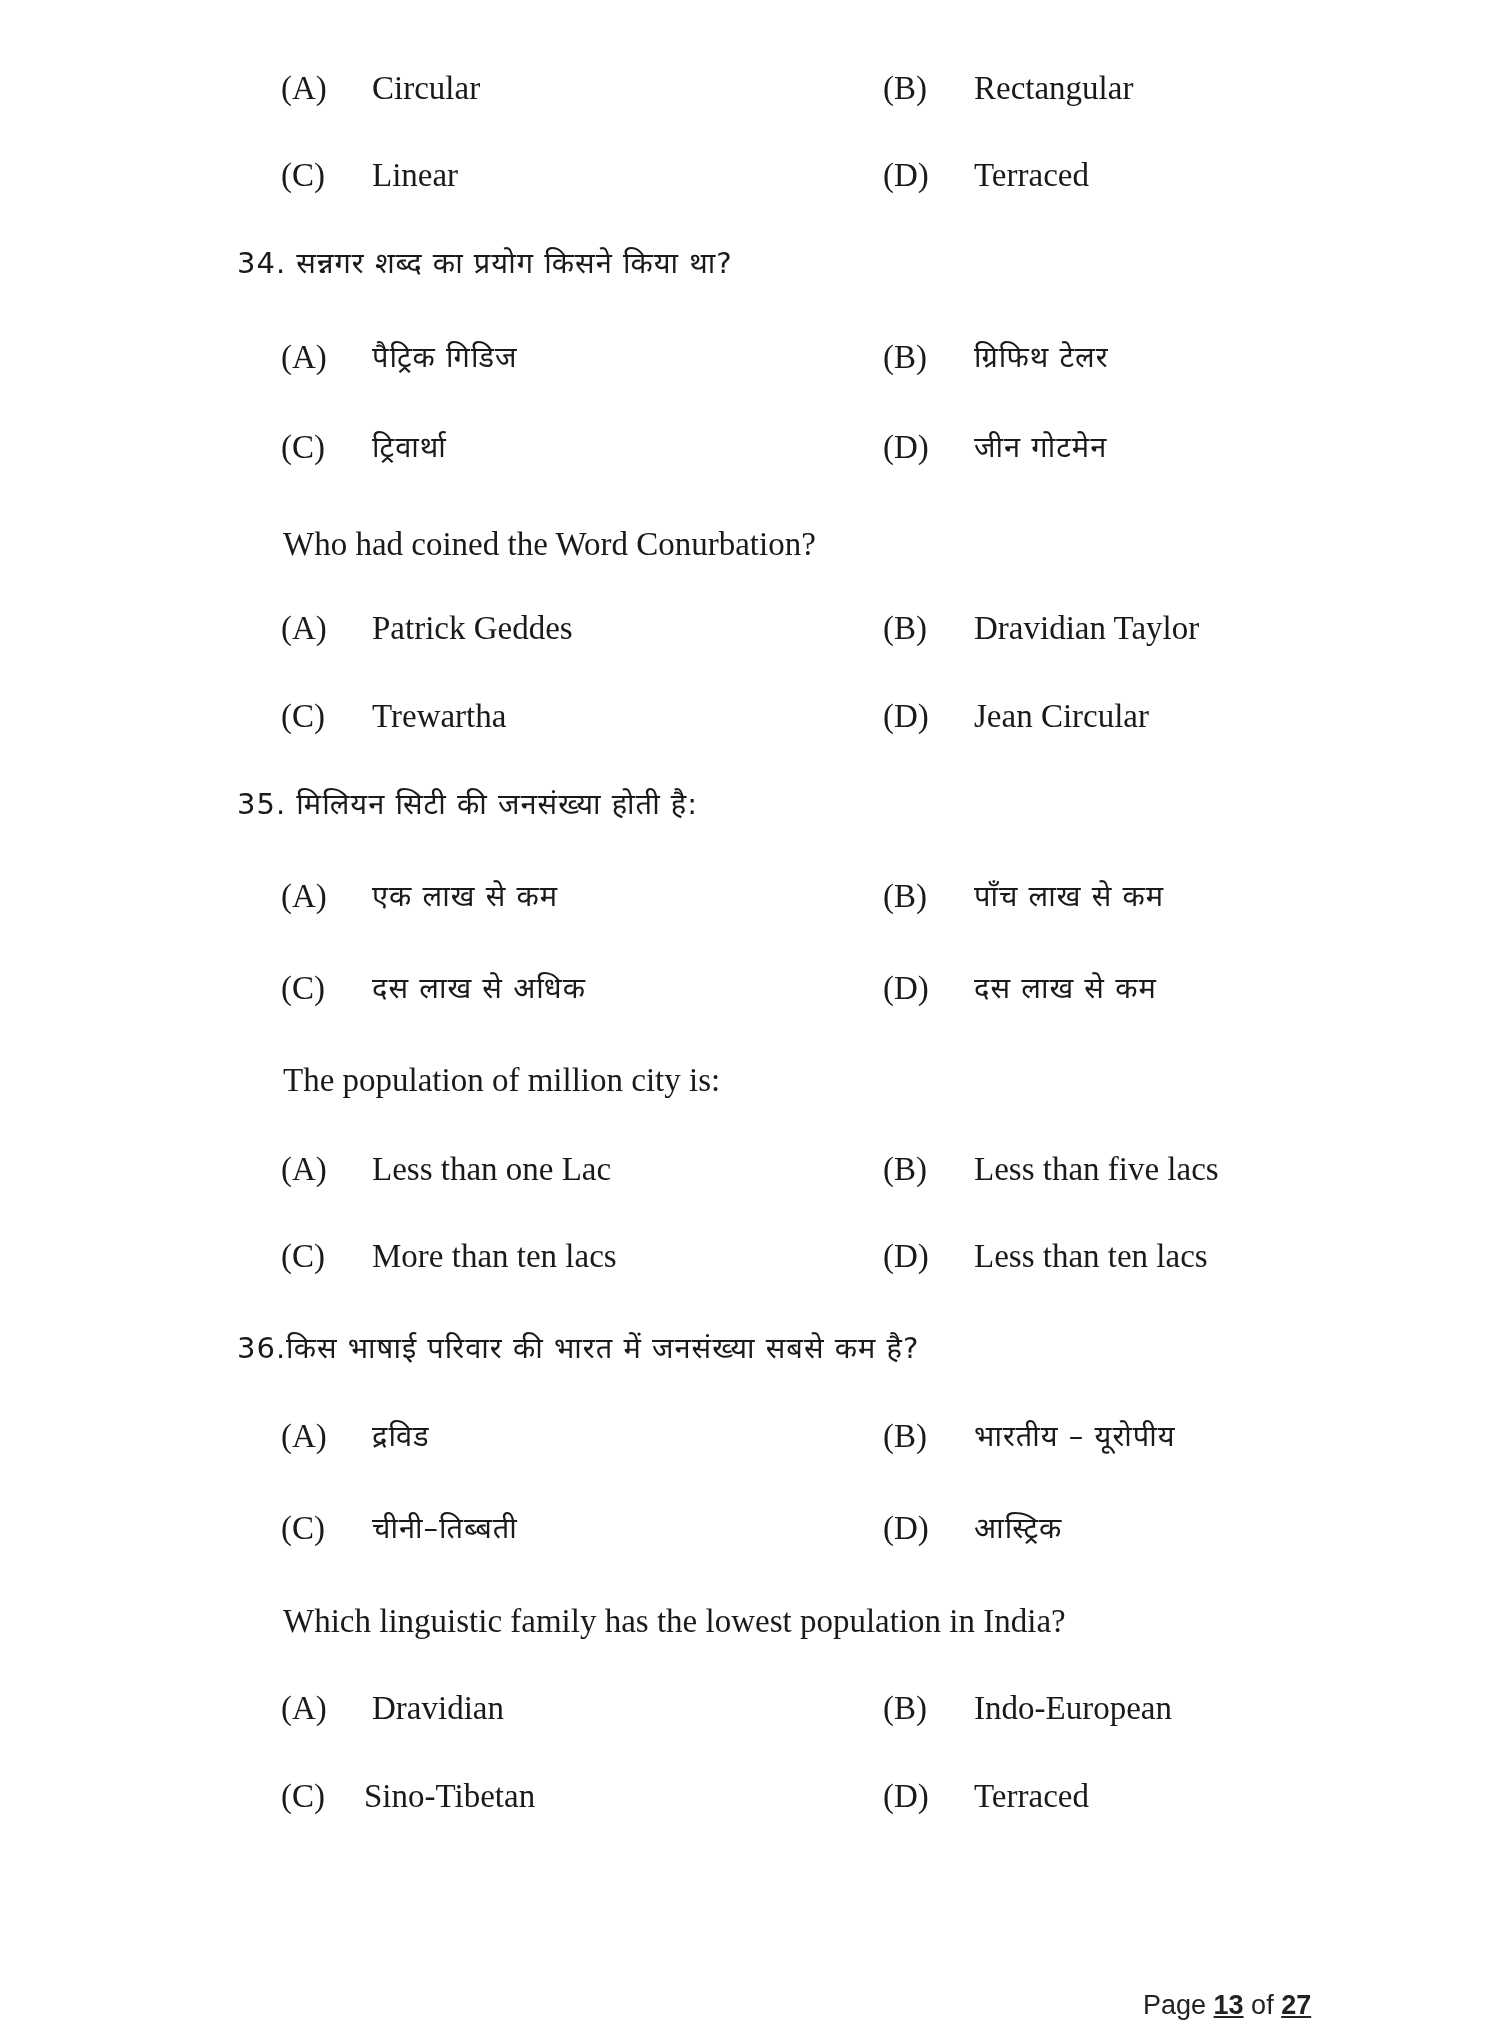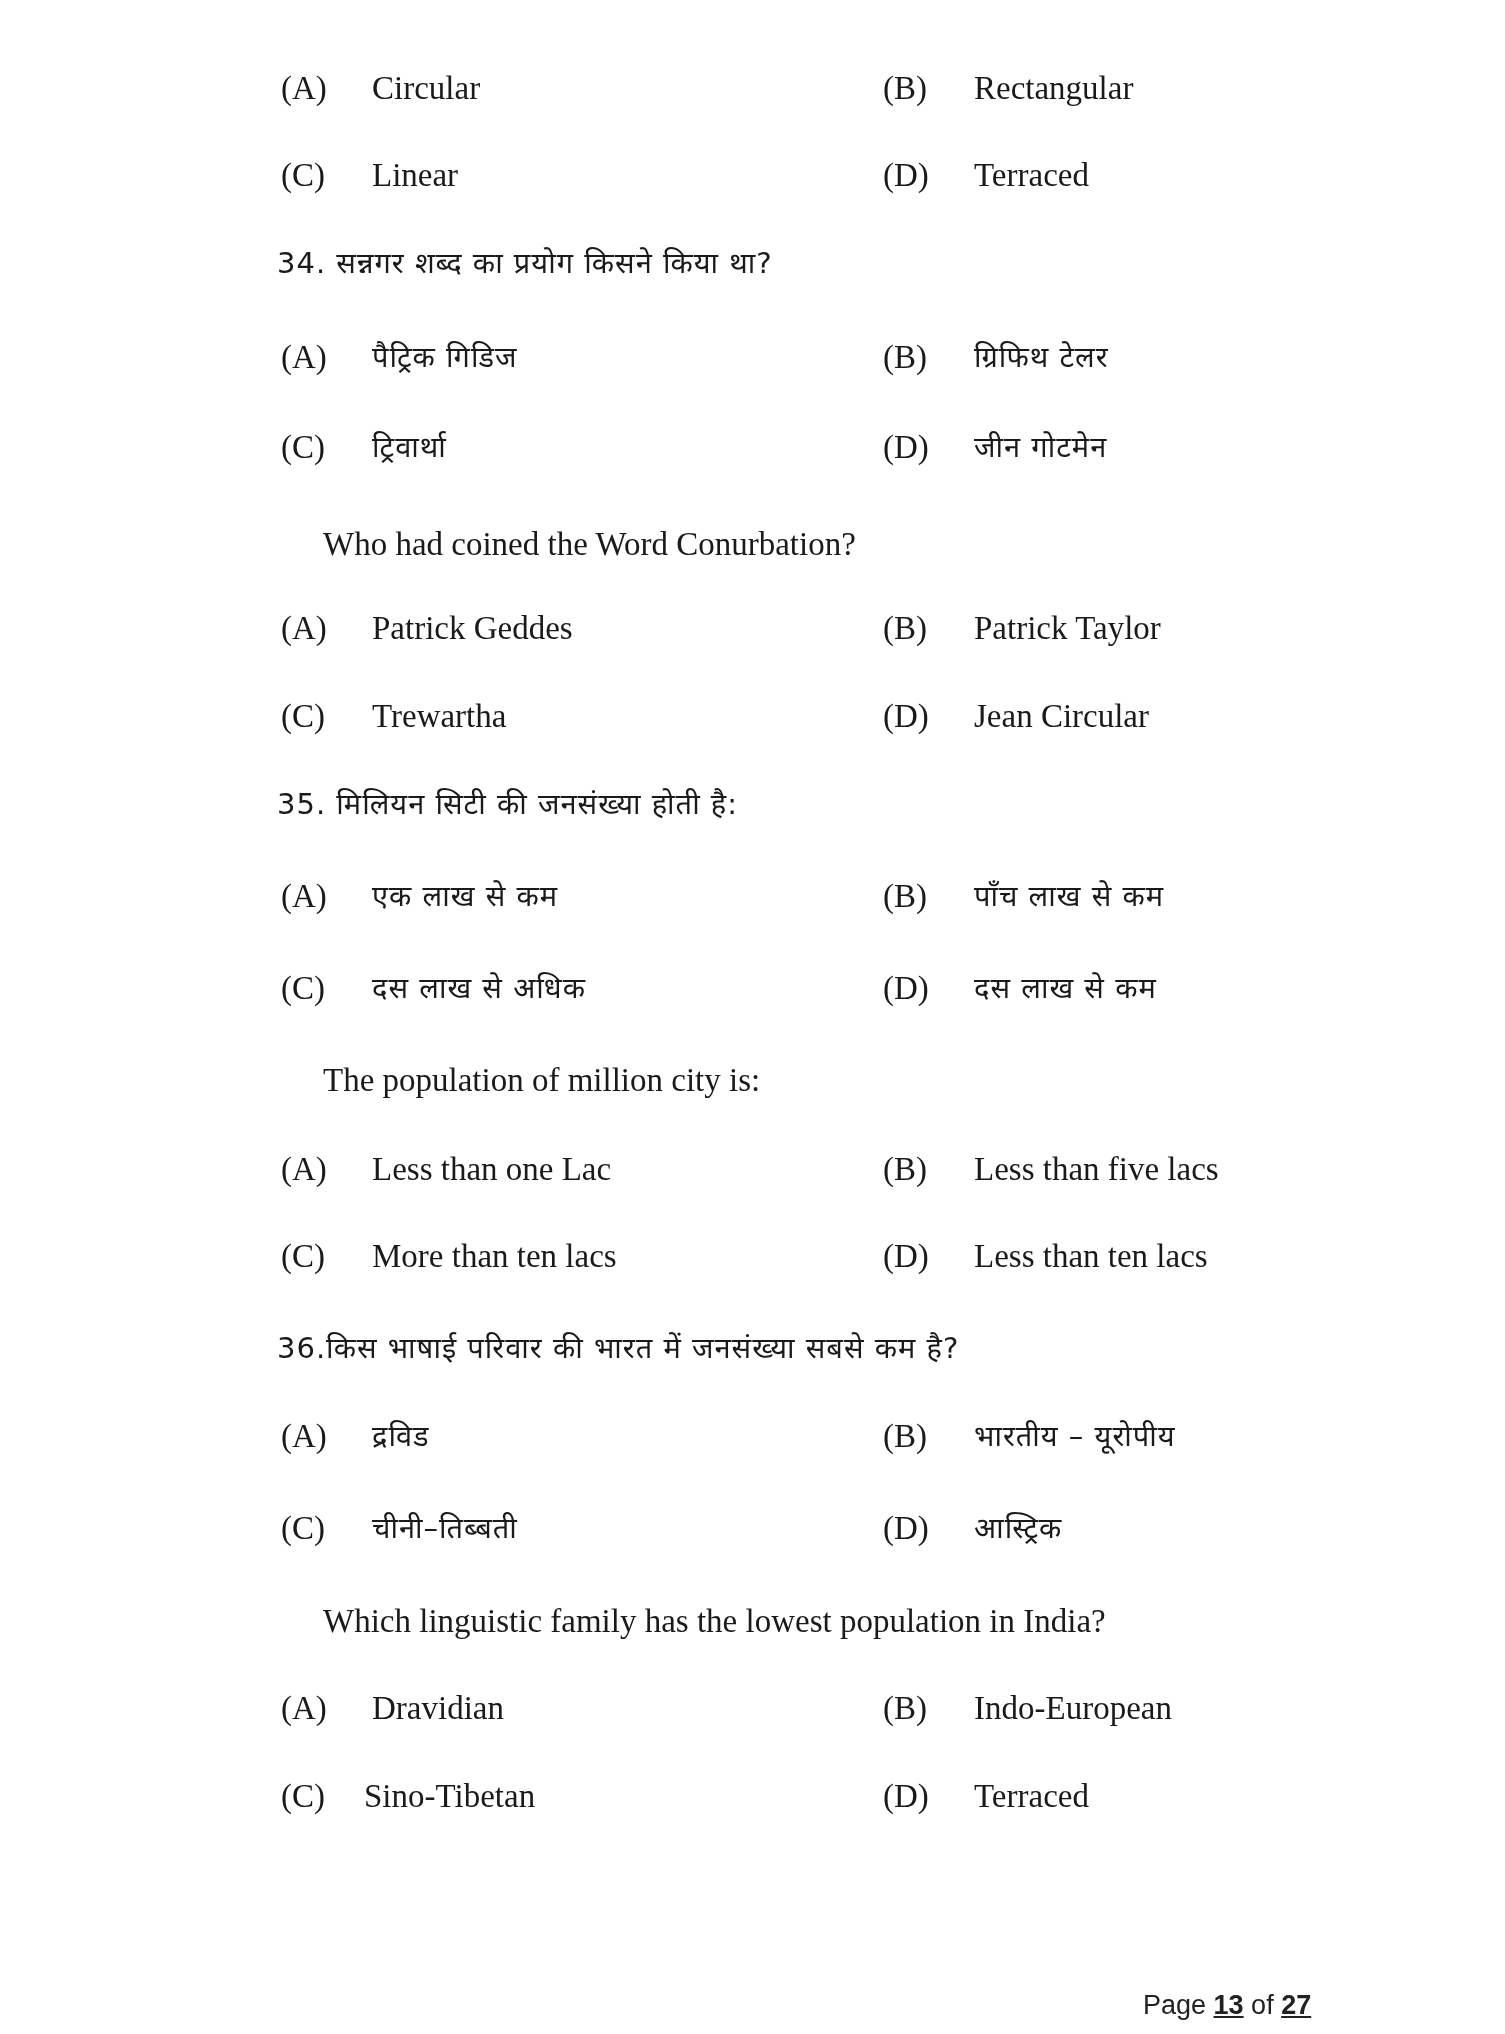--- a/index.html
+++ b/index.html
@@ -1,18 +1,18 @@
 <!DOCTYPE html>
 <html><head>
 <meta charset="utf-8">
 <style>
   html, body { margin:0; padding:0; background:#ffffff; }
   body { width:1505px; height:2034px; position:relative; overflow:hidden;
          font-family:"Liberation Serif","DejaVu Serif",serif; color:#1a1a1a; }
-  .line { position:absolute; font-size:33px; line-height:40px; white-space:nowrap;margin-left:40px; }
+  .line { position:absolute; font-size:33px; line-height:40px; white-space:nowrap; }
   .qnum { left:237px; }
   .qtext-en { left:283px; }
   .lab { position:absolute; font-size:33px; line-height:40px; }
   .txt { position:absolute; font-size:33px; line-height:40px; white-space:nowrap; }
   .hi { font-family:"DejaVu Sans",sans-serif; font-size:29px; letter-spacing:1px; }
   .footer { position:absolute; left:1143px; top:1990px; font-family:"Liberation Sans",sans-serif;
             font-size:27px; color:#222; white-space:nowrap; }
   .footer b { font-weight:bold;text-decoration:underline; }
 </style>
 </head>
@@ -37,21 +37,21 @@
   <span class="txt hi" style="left:974px;top:337px">ग्रिफिथ टेलर</span>
   <span class="lab" style="left:281px;top:427px">(C)</span>
   <span class="txt hi" style="left:372px;top:427px">ट्रिवार्था</span>
   <span class="lab" style="left:883px;top:427px">(D)</span>
   <span class="txt hi" style="left:974px;top:427px">जीन गोटमेन</span>
 
   <span class="line qtext-en" style="top:524px">Who had coined the Word Conurbation?</span>
   <span class="lab" style="left:281px;top:608px">(A)</span>
   <span class="txt" style="left:372px;top:608px">Patrick Geddes</span>
   <span class="lab" style="left:883px;top:608px">(B)</span>
-  <span class="txt" style="left:974px;top:608px">Patrick Taylor</span>
+  <span class="txt" style="left:974px;top:608px">Dravidian Taylor</span>
   <span class="lab" style="left:281px;top:696px">(C)</span>
   <span class="txt" style="left:372px;top:696px">Trewartha</span>
   <span class="lab" style="left:883px;top:696px">(D)</span>
   <span class="txt" style="left:974px;top:696px">Jean Circular</span>
 </div>
 
 <div>
   <span class="line qnum hi" style="top:784px">35. मिलियन सिटी की जनसंख्या होती है:</span>
   <span class="lab" style="left:281px;top:876px">(A)</span>
   <span class="txt hi" style="left:372px;top:876px">एक लाख से कम</span>

